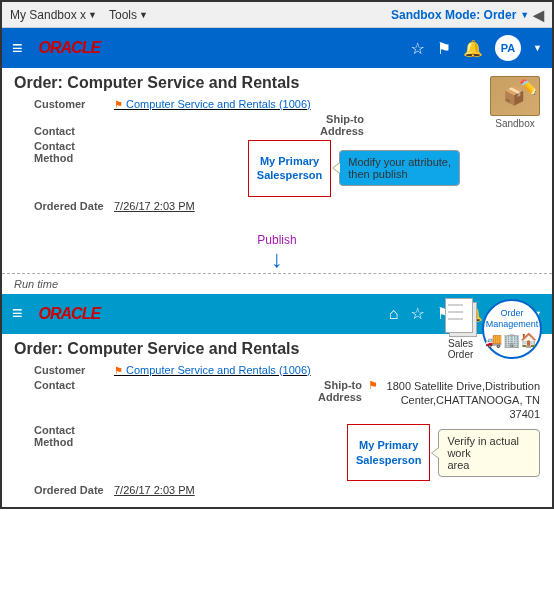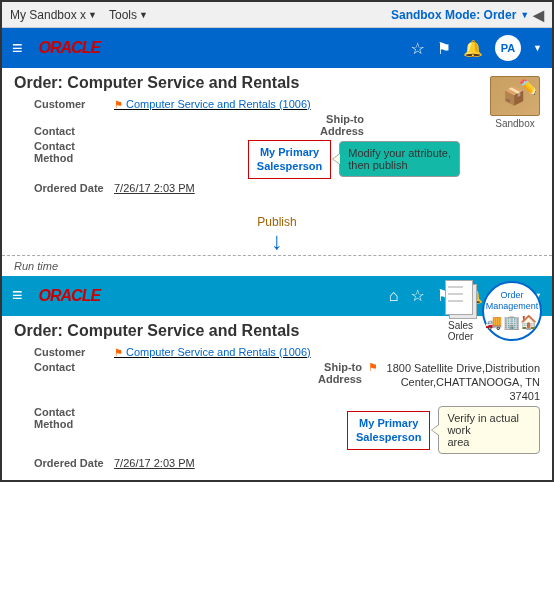--- a/index.html
+++ b/index.html
@@ -146,33 +146,33 @@
       margin-bottom: 6px;
     }
     .field-flag {
       color: #ff6600;
       font-size: 10px;
     }
 
     
     .salesperson-box {
       border: 1.5px solid #cc0000;
-      padding: 4px 8px;
+      padding: 13px 8px;
       font-size: 11px;
       font-weight: bold;
       color: #0066cc;
       display: inline-block;
       background: #fff;
       text-align: center;
       line-height: 1.3;
     }
 
     
     .callout-bubble {
-      background: #14b8a6;
+      background: #0ea5e9;
       border: 1px solid #999;
       border-radius: 4px;
       padding: 5px 8px;
       font-size: 11px;
       color: #333;
       display: inline-block;
       position: relative;
     }
     .callout-bubble::before {
       content: '';
@@ -491,21 +491,21 @@
 
       <div class="fields-row">
         <div class="col-label">Ordered Date</div>
         <div class="col-value" style="color:#333;">7/26/17 2:03 PM</div>
       </div>
     </div>
   </div>
 
 
   <div class="publish-area">
-    <span style="font-size:12px; color:#a16207;">Publish</span>
+    <span style="font-size:12px; color:#a21caf;">Publish</span>
     <span class="publish-arrow">↓</span>
   </div>
 
   <div class="section-divider" style="border-top: 1px dashed #aaa; padding-top:4px;font-style:italic;">
     <span>Run time</span>
   </div>
 
   <div class="runtime-section" style="border: none; position:relative;">
 
     <div class="sales-order-area">

